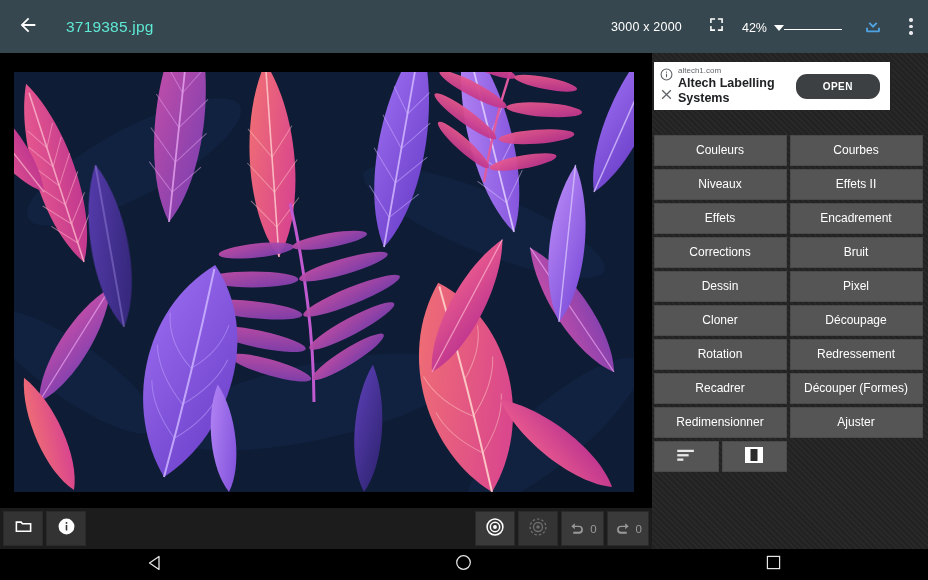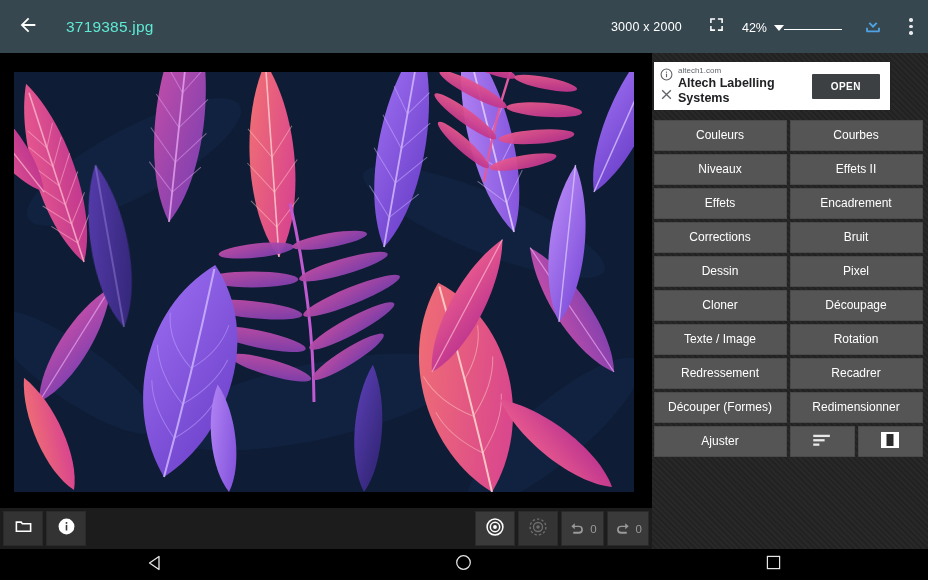--- a/index.html
+++ b/index.html
@@ -96,26 +96,26 @@
     background: #fff; display: flex; align-items: center;
     border-left: 2px solid #232323; border-right: 2px solid #232323;
   }
   #ad-left { width: 22px; height: 48px; display: flex; flex-direction: column;
     align-items: center; justify-content: center; gap: 2px; padding-left: 3px; }
   #ad-text { flex: 1; padding-left: 2px; }
   #ad-url { color: #5f6368; font-size: 8px; line-height: 10px; }
   #ad-title { color: #202124; font-size: 12.5px; font-weight: bold; line-height: 15px; }
   #ad-open {
     background: #3c4043; color: #fff; font-size: 10px; font-weight: bold;
-    letter-spacing: .5px; padding: 7px 19px; border-radius: 1px;
+    letter-spacing: .5px; padding: 7px 27px; border-radius: 11px;
     margin-right: 10px; cursor: pointer;
   }
   
   #btngrid {
-    position: absolute; left: 0; top: 65px; width: 276px;
+    position: absolute; left: 0; top: 80px; width: 276px;
     display: flex; flex-wrap: wrap;
   }
   .gbtn {
     width: 133px; height: 31px; margin: 1.5px;
     background: #555; border: 1px solid #4a4a4a;
     color: #fff; font-size: 12px;
     display: flex; align-items: center; justify-content: center;
     cursor: pointer; white-space: nowrap;
   }
   .gbtn.half { width: 65px; }
@@ -485,21 +485,20 @@
       <div class="gbtn">Niveaux</div>
       <div class="gbtn">Effets II</div>
       <div class="gbtn">Effets</div>
       <div class="gbtn">Encadrement</div>
       <div class="gbtn">Corrections</div>
       <div class="gbtn">Bruit</div>
       <div class="gbtn">Dessin</div>
       <div class="gbtn">Pixel</div>
       <div class="gbtn">Cloner</div>
       <div class="gbtn">Découpage</div>
-      <div class="gbtn">Texte / Image</div>
       <div class="gbtn">Rotation</div>
       <div class="gbtn">Redressement</div>
       <div class="gbtn">Recadrer</div>
       <div class="gbtn">Découper (Formes)</div>
       <div class="gbtn">Redimensionner</div>
       <div class="gbtn">Ajuster</div>
       <div class="gbtn half icon-only">
         <span>
           <svg width="22" height="14" viewBox="0 0 24 16">
             <rect x="2" y="2" width="19" height="2.6" fill="#e8e8e8"></rect>

